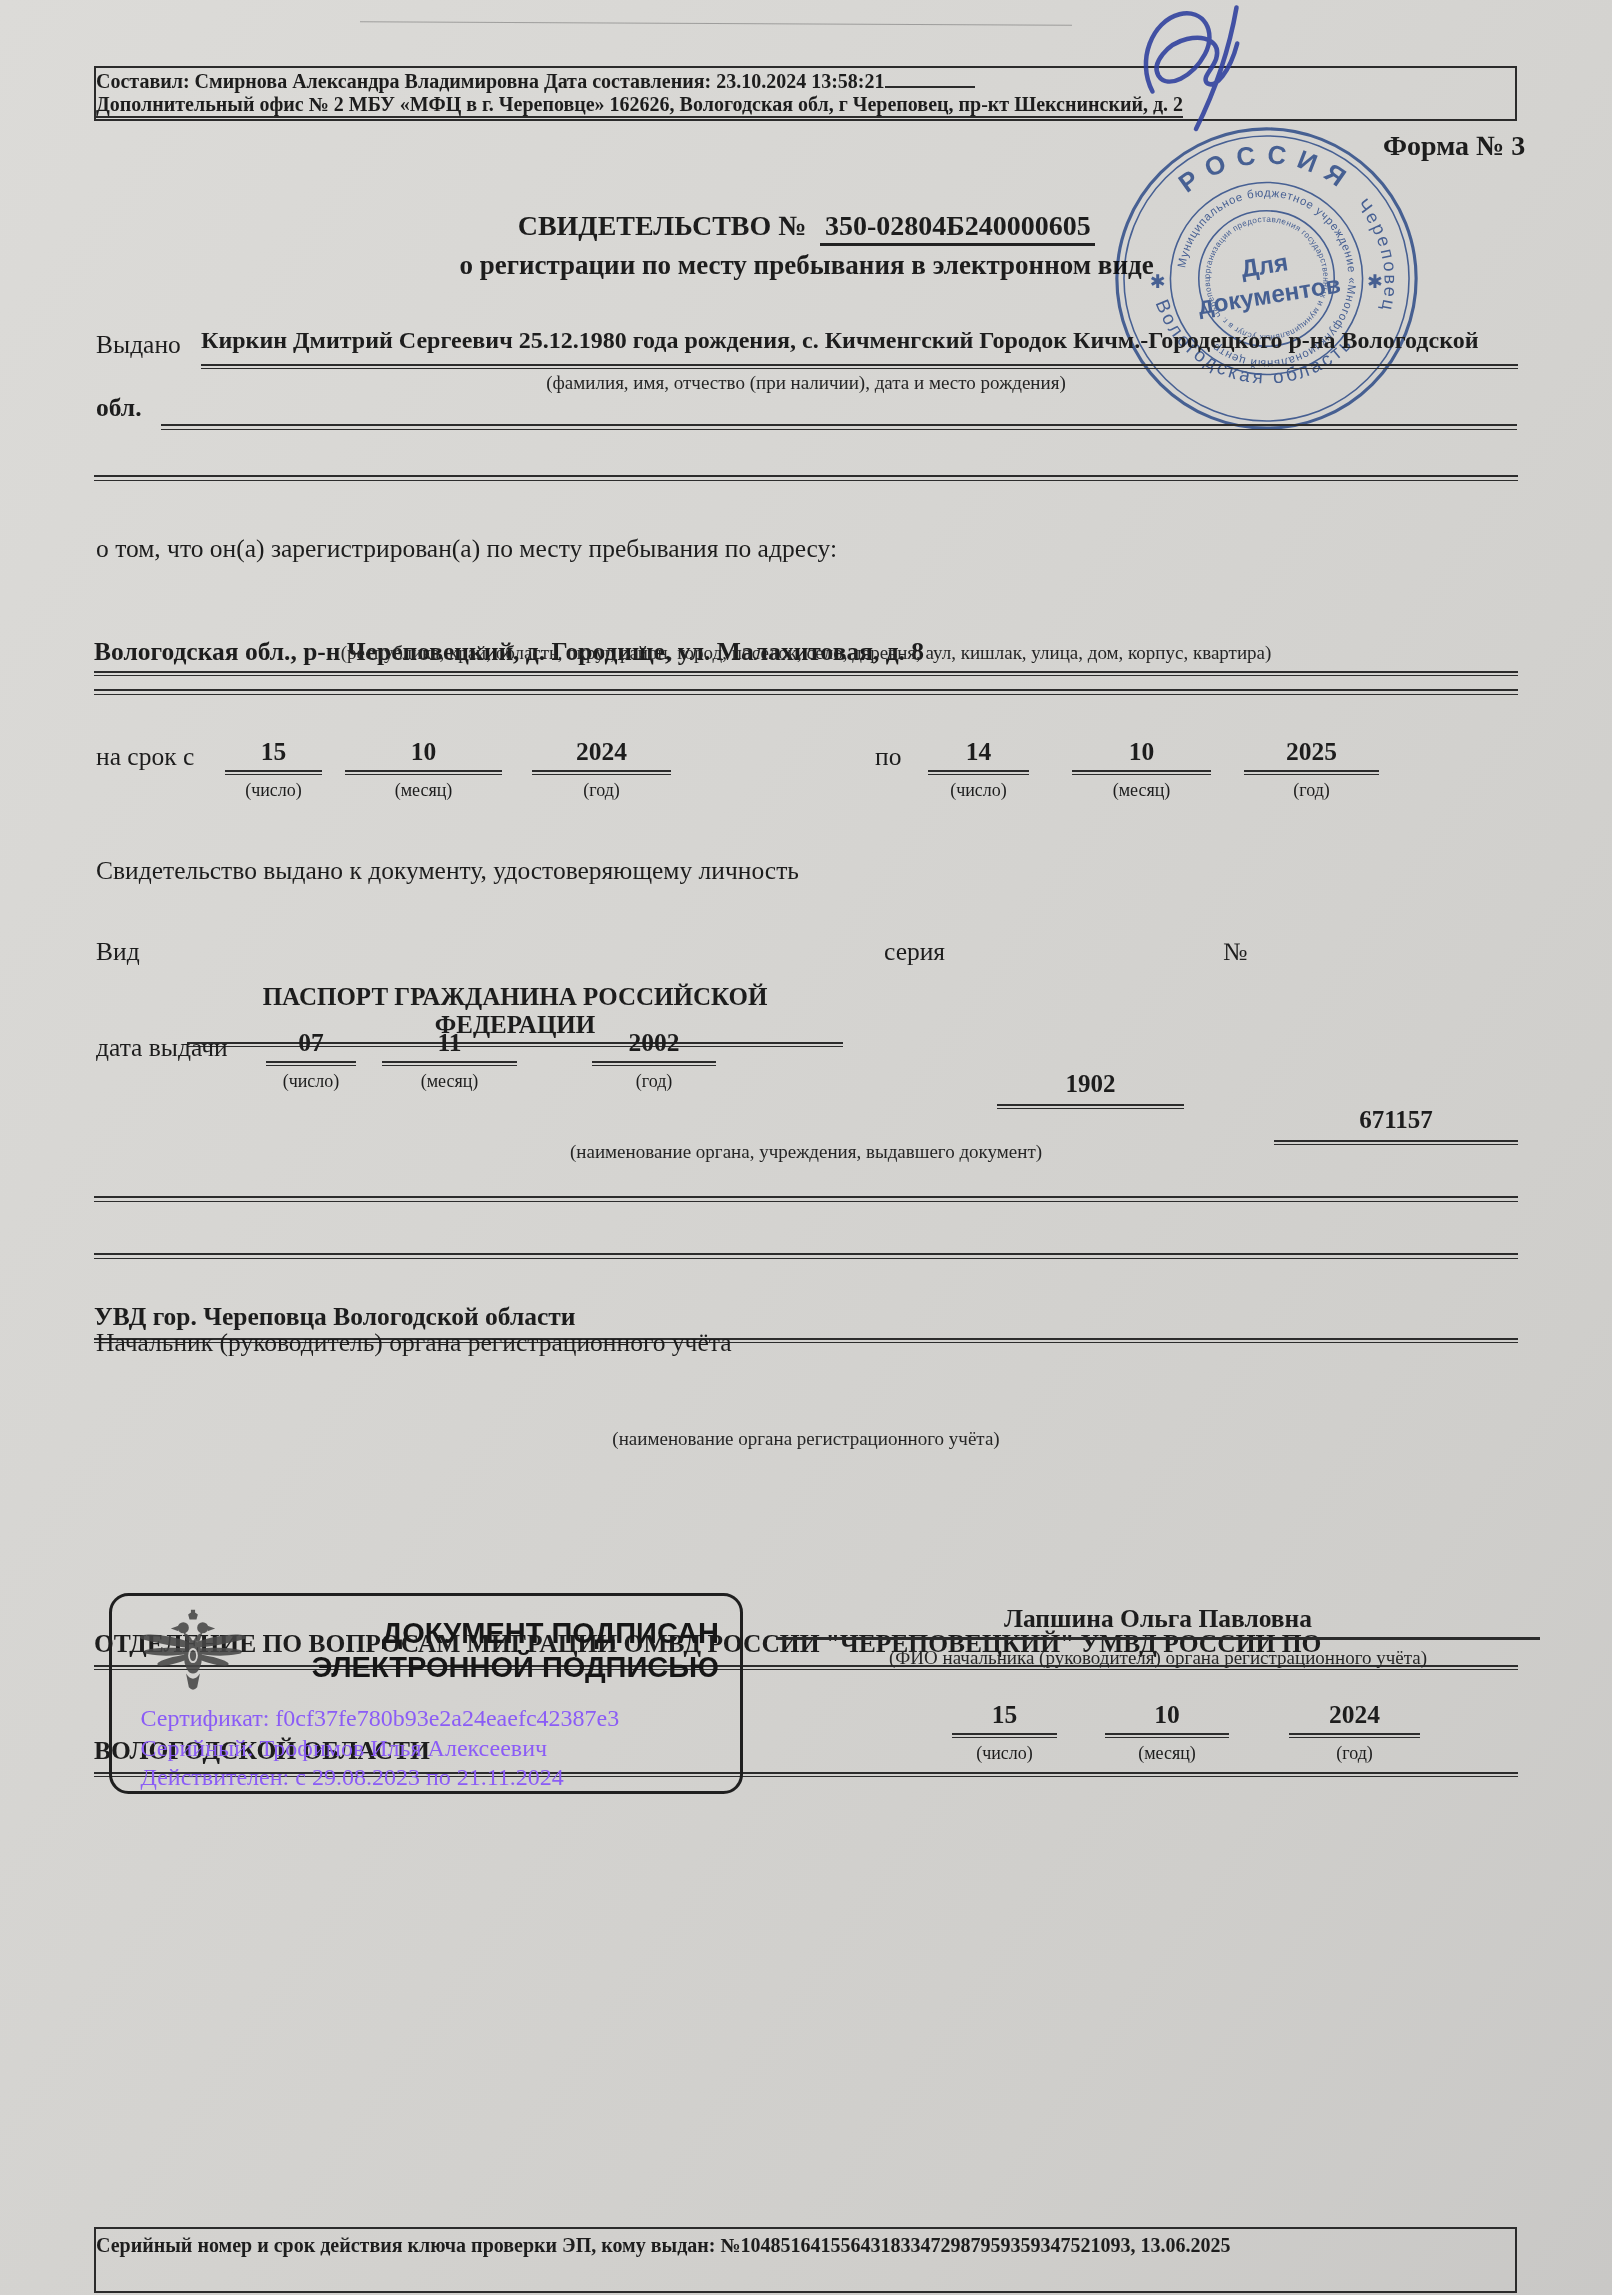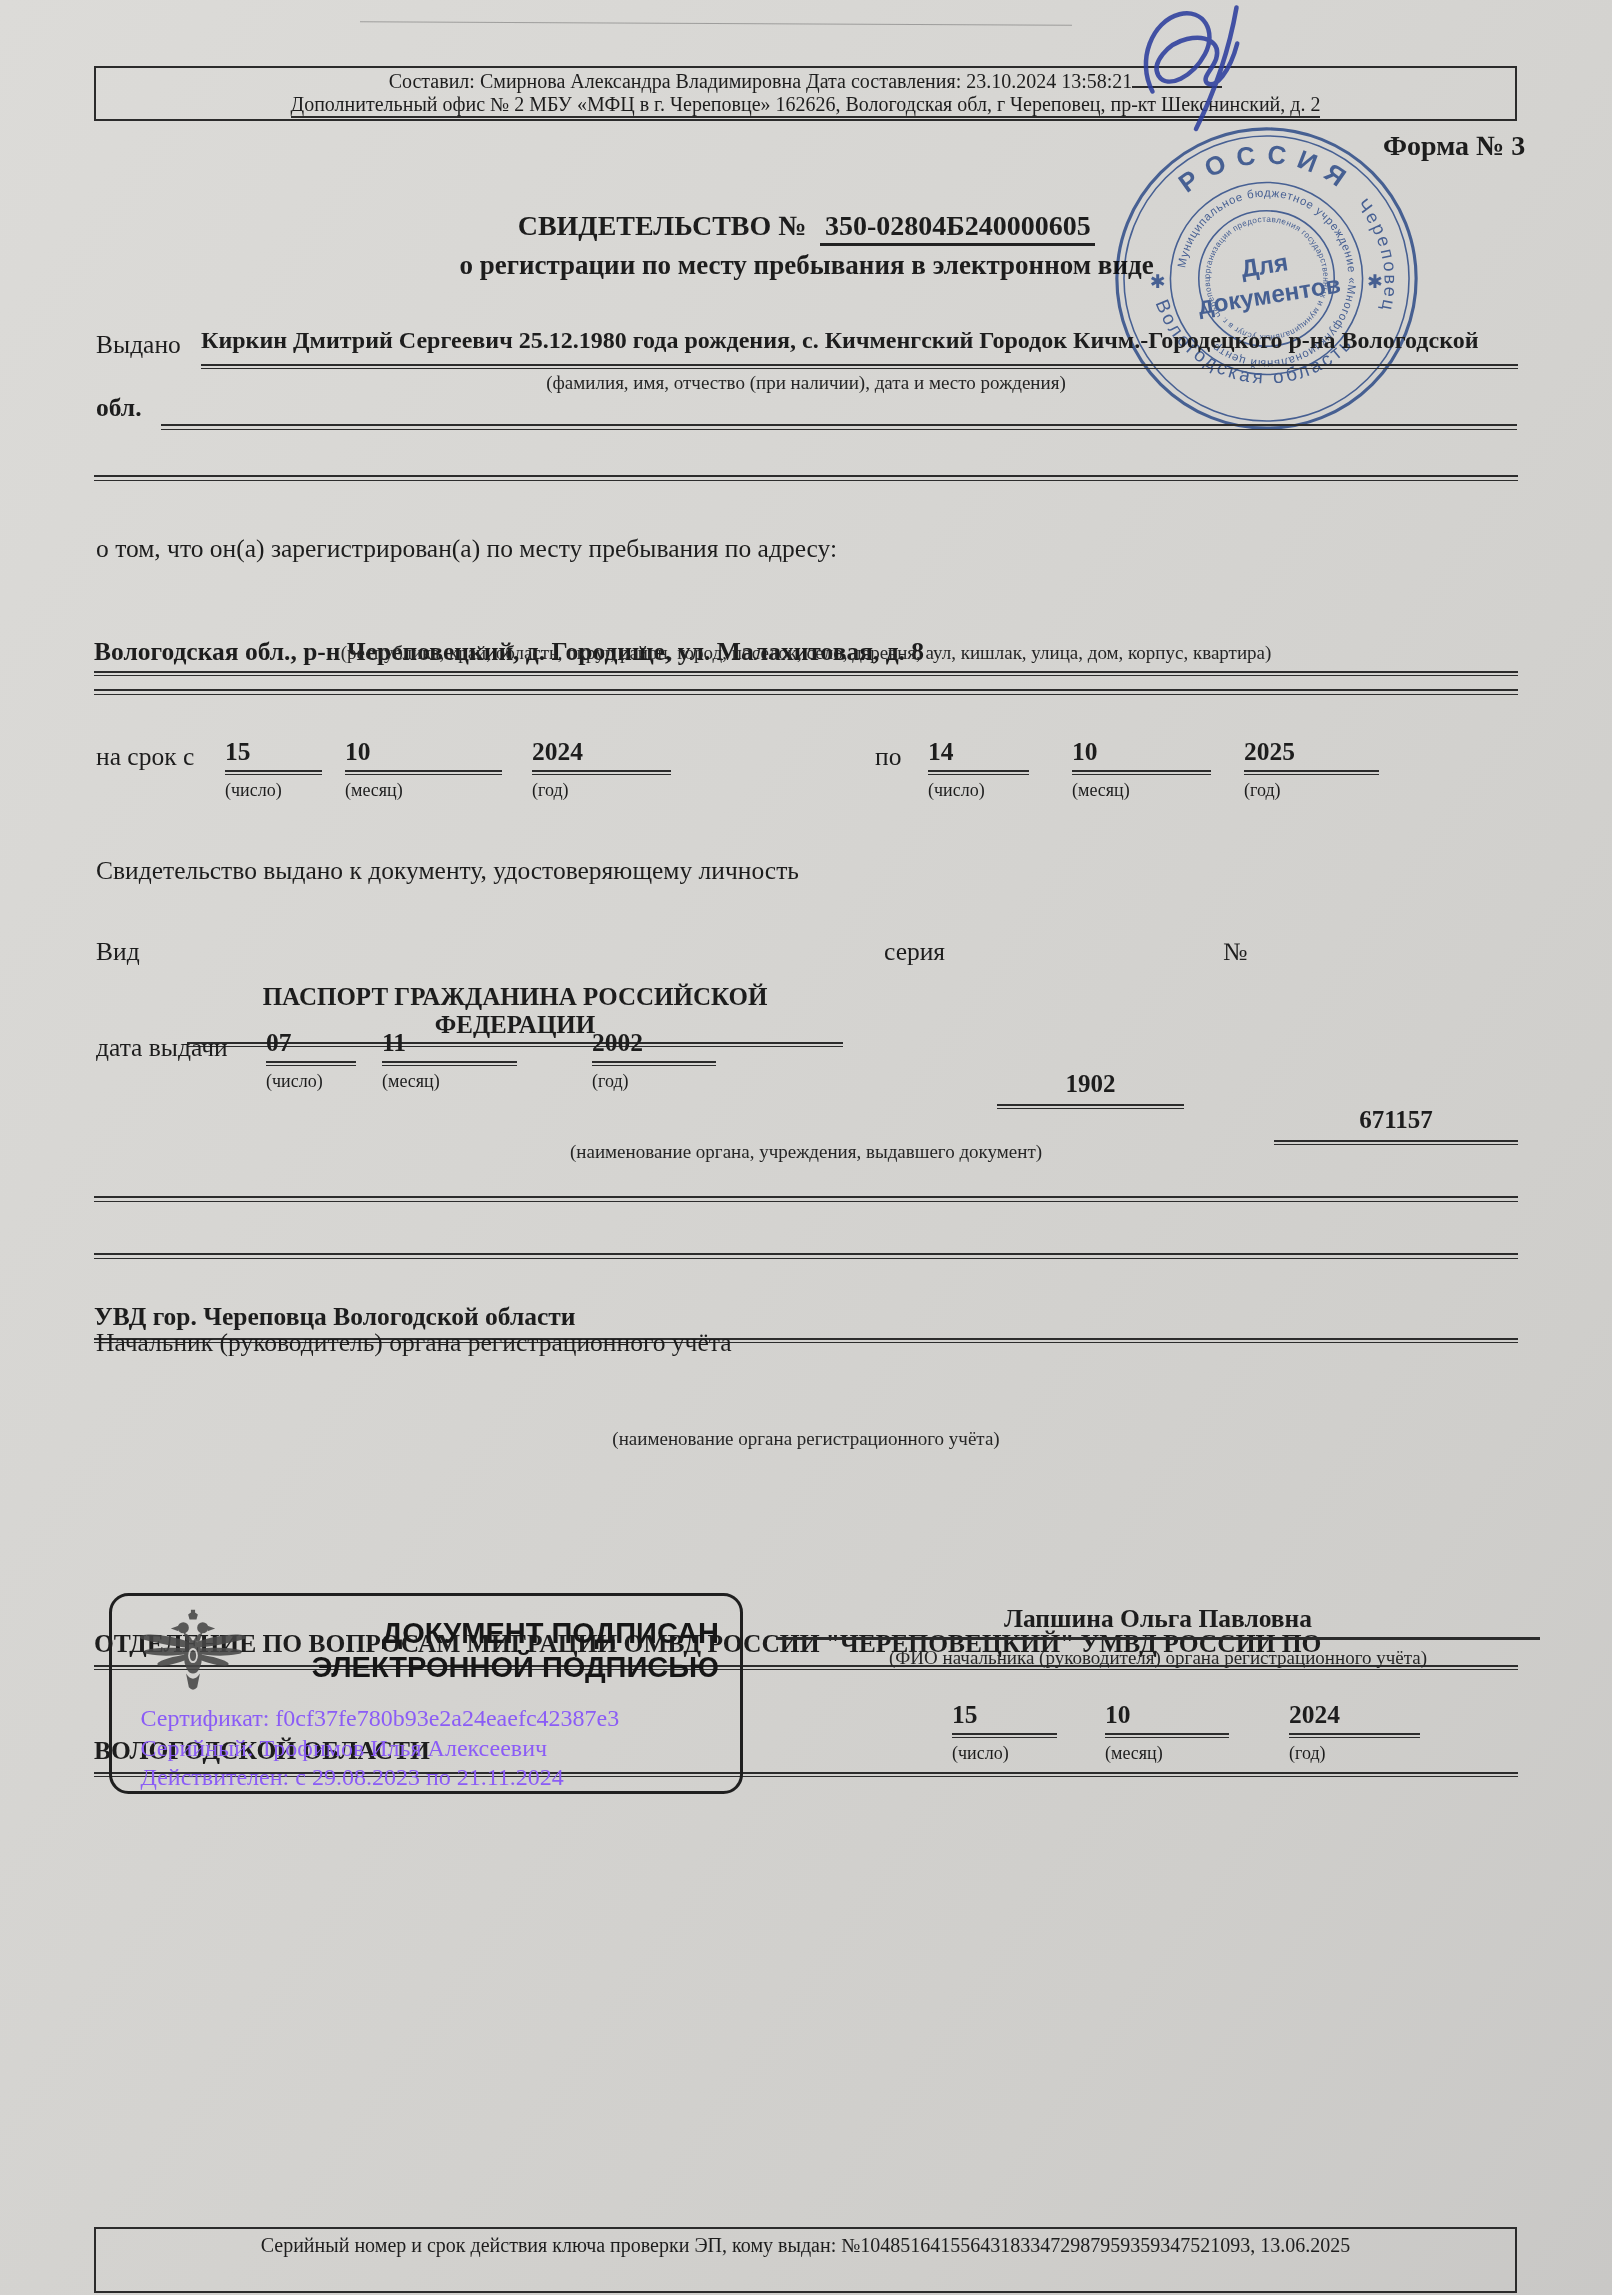--- a/index.html
+++ b/index.html
@@ -16,23 +16,23 @@
   .lbl{font-size:25.5px;}
   .cap{font-size:19px;color:#262626;text-align:center;}
   
   .dline{border-top:2.6px solid #2c2c2c;height:0;}
   .dline::after{content:"";position:absolute;left:0;right:0;top:3px;border-top:1.9px solid #2c2c2c;}
   
   .ul{border-bottom:2.6px solid #2c2c2c;position:relative;}
   .ul::after{content:"";position:absolute;left:0;right:0;bottom:-5.2px;border-top:1.9px solid #2c2c2c;}
   .val{font-weight:bold;font-size:25px;}
   .boxed{border:2.2px solid #2b2b2b;background:transparent;}
-  .hdr-line{font-size:20px;font-weight:400;text-align:center;white-space:nowrap;}
+  .hdr-line{font-size:20px;font-weight:700;white-space:nowrap;}
   .hdr-underline{border-bottom:2.2px solid #2b2b2b;padding-bottom:0.7px;}
-  .du{position:absolute;text-align:left;}
+  .du{position:absolute;text-align:center;}
   .duv{display:block;font-size:25.5px;font-weight:bold;padding-bottom:3px;border-bottom:2.6px solid #2c2c2c;position:relative;}
   .duv::after{content:"";position:absolute;left:0;right:0;bottom:-5.2px;border-top:1.9px solid #2c2c2c;}
   .duc{display:block;margin-top:8.2px;font-size:18px;font-family:Liberation Serif, serif;}
   .esign-title{font-family:"Liberation Sans","DejaVu Sans",sans-serif;font-weight:bold;font-size:29px;text-align:right;color:#161616;line-height:1.2;}
   .esign-row{font-size:24px;color:#8b5cf6;}
   .stamp-text{font-family:"Liberation Sans","DejaVu Sans",sans-serif;fill:#3c5fa8;}
 </style>
 </head>
 <body>
 

